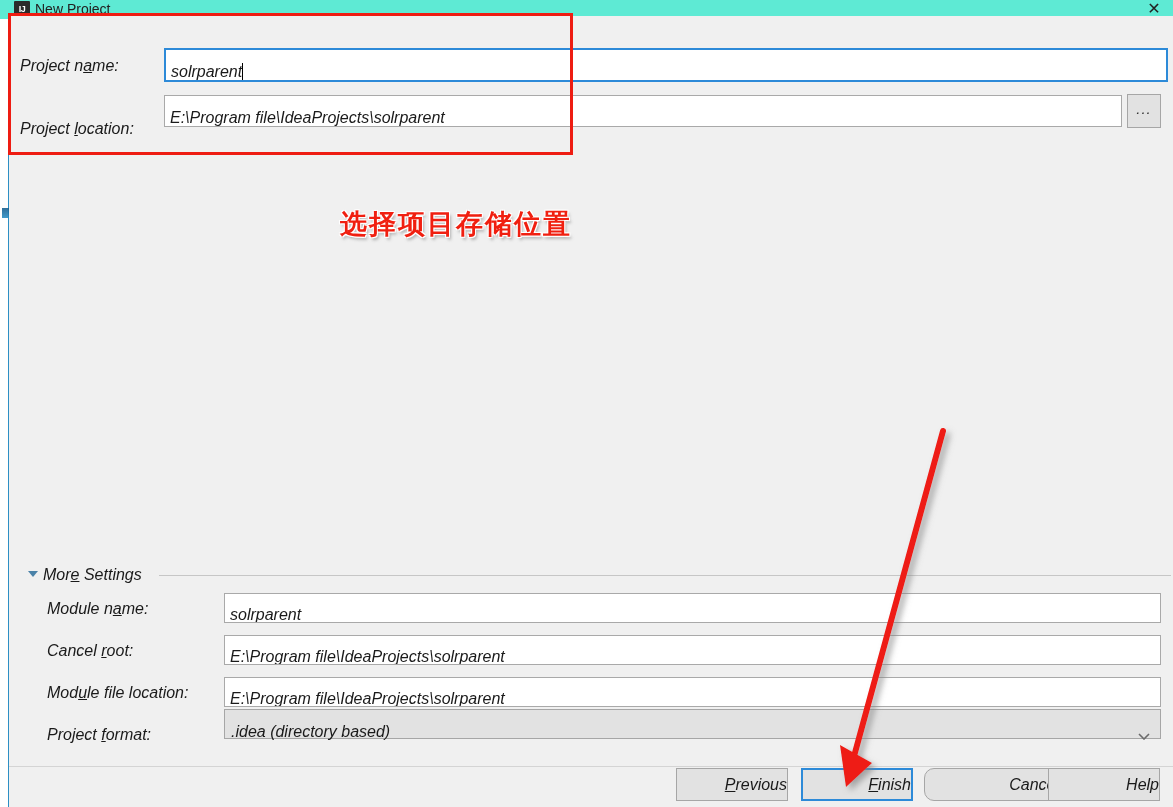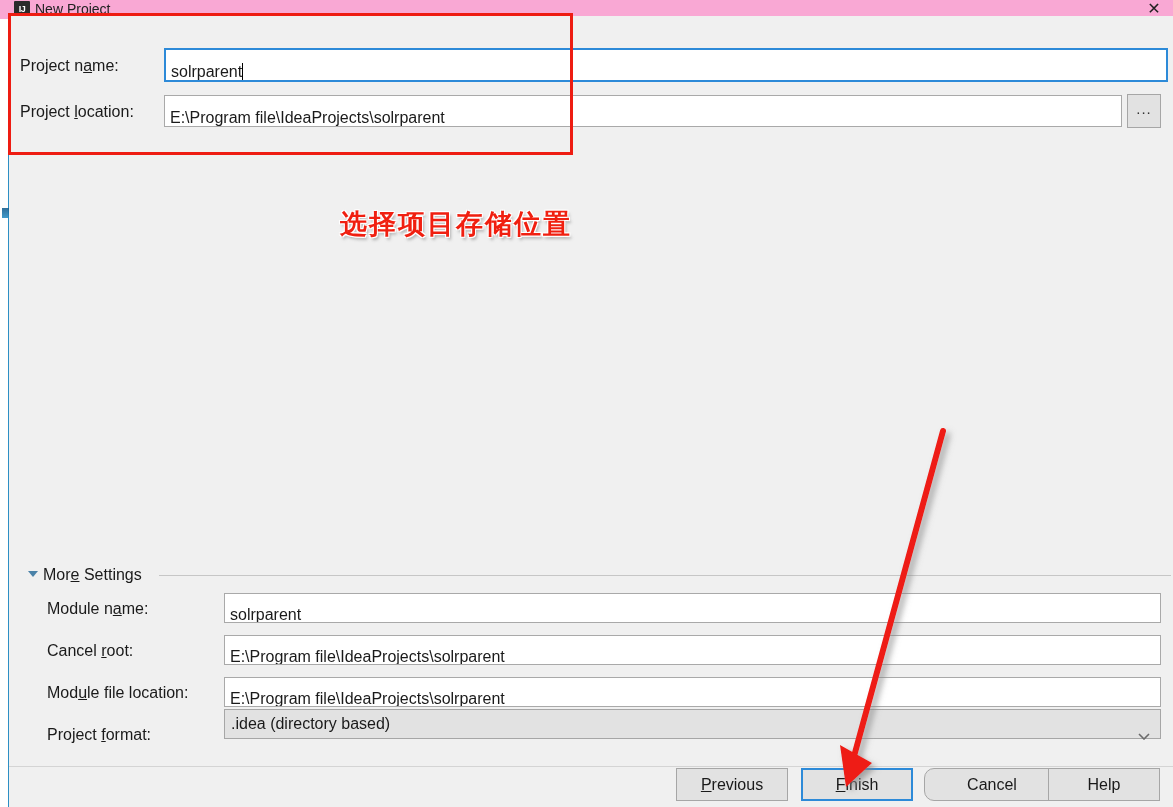--- a/index.html
+++ b/index.html
@@ -37,21 +37,21 @@
     width: 7px; height: 10px;
     background: linear-gradient(#1a5f8f, #2d8fc4);
     opacity: 0.9;
   }
 
   
   .titlebar {
     position: absolute;
     left: 0; top: 0;
     width: 1173px; height: 19px;
-    background: #f9a8d4;
+    background: #5eead4;
   }
   .title-icon {
     position: absolute;
     left: 14px; top: 1px;
     width: 16px; height: 16px;
     background: #2b2b2b;
     border-radius: 1px;
     color: #ffffff;
     font-size: 9px;
     font-weight: bold;
@@ -79,20 +79,21 @@
     cursor: pointer;
     font-family: "DejaVu Sans", sans-serif;
   }
 
   
   .dialog {
     position: absolute;
     left: 9px; top: 16px;
     width: 1164px; height: 791px;
     background: #f0f0f0;
+    font-style: italic;
   }
 
   
   .top-form { position: absolute; left: 0; top: 0; width: 1164px; height: 140px; }
 
   .lbl {
     position: absolute;
     font-size: 16px;
     color: #1a1a1a;
     white-space: nowrap;
@@ -172,42 +173,42 @@
     width: 12px; height: 7px;
     cursor: pointer;
   }
   .combo {
     position: absolute;
     background: #e2e2e2;
     border: 1px solid #a6a6a6;
     font-size: 16px;
     color: #1a1a1a;
     line-height: 28px;
-    padding: 0 6px;
+    padding: 8px 6px;
     white-space: nowrap;
     cursor: pointer;
   }
 
   
   .btm-sep {
     position: absolute;
     left: 0; top: 750px;
     width: 1164px; height: 1px;
     background: #d4d4d4;
   }
   .dbtn {
     position: absolute;
     top: 752px;
     height: 33px;
     background: #e2e2e2;
     border: 1px solid #a6a6a6;
     font-size: 16px;
     color: #1a1a1a;
     line-height: 31px;
-    text-align: center;
+    text-align: right;
     cursor: pointer;
     white-space: nowrap;
   }
   .dbtn.primary {
     border: 2px solid #2d8ad8;
     line-height: 29px;
   }
   .dbtn u { text-decoration: underline; text-underline-offset: 1px; }
 
   
@@ -258,21 +259,21 @@
 
     <div class="top-form">
 
       <div class="lbl" style="left:11px; top:40px;">
         <span>Project n</span><u>a</u><span>me:</span>
       </div>
       <div class="tfield focused" style="left:155px; top:32px; width:1004px; height:34px; line-height:30px;">
         <span>solrparent</span><span class="caret"></span>
       </div>
 
-      <div class="lbl" style="left:11px; top:86px;">
+      <div class="lbl" style="left:11px; top:103px;">
         <span>Project </span><u>l</u><span>ocation:</span>
       </div>
       <div class="tfield" style="left:155px; top:79px; width:958px; height:32px; line-height:30px;">E:\Program file\IdeaProjects\solrparent</div>
 
       <div class="btn-dots" style="left:1118px; top:78px; width:34px; height:34px; line-height:28px;">...</div>
     </div>
 
     <div class="more-row">
       <span class="tri"></span>
       <span class="more-label">

